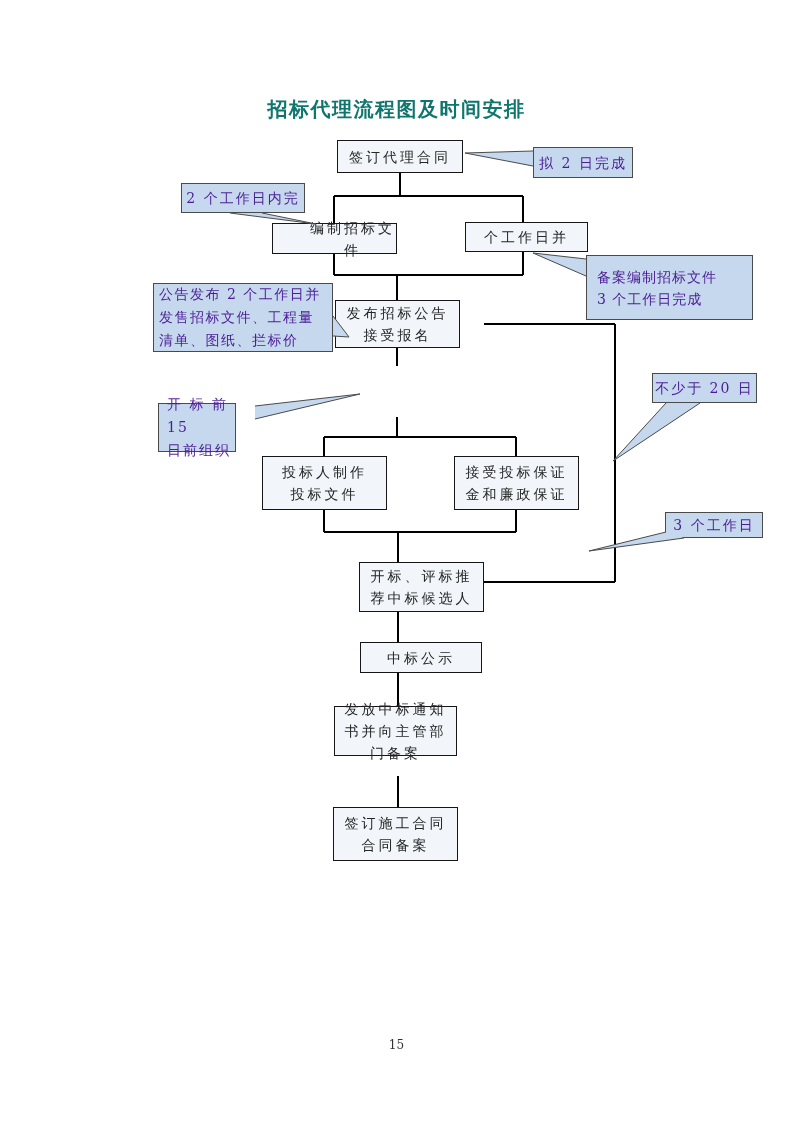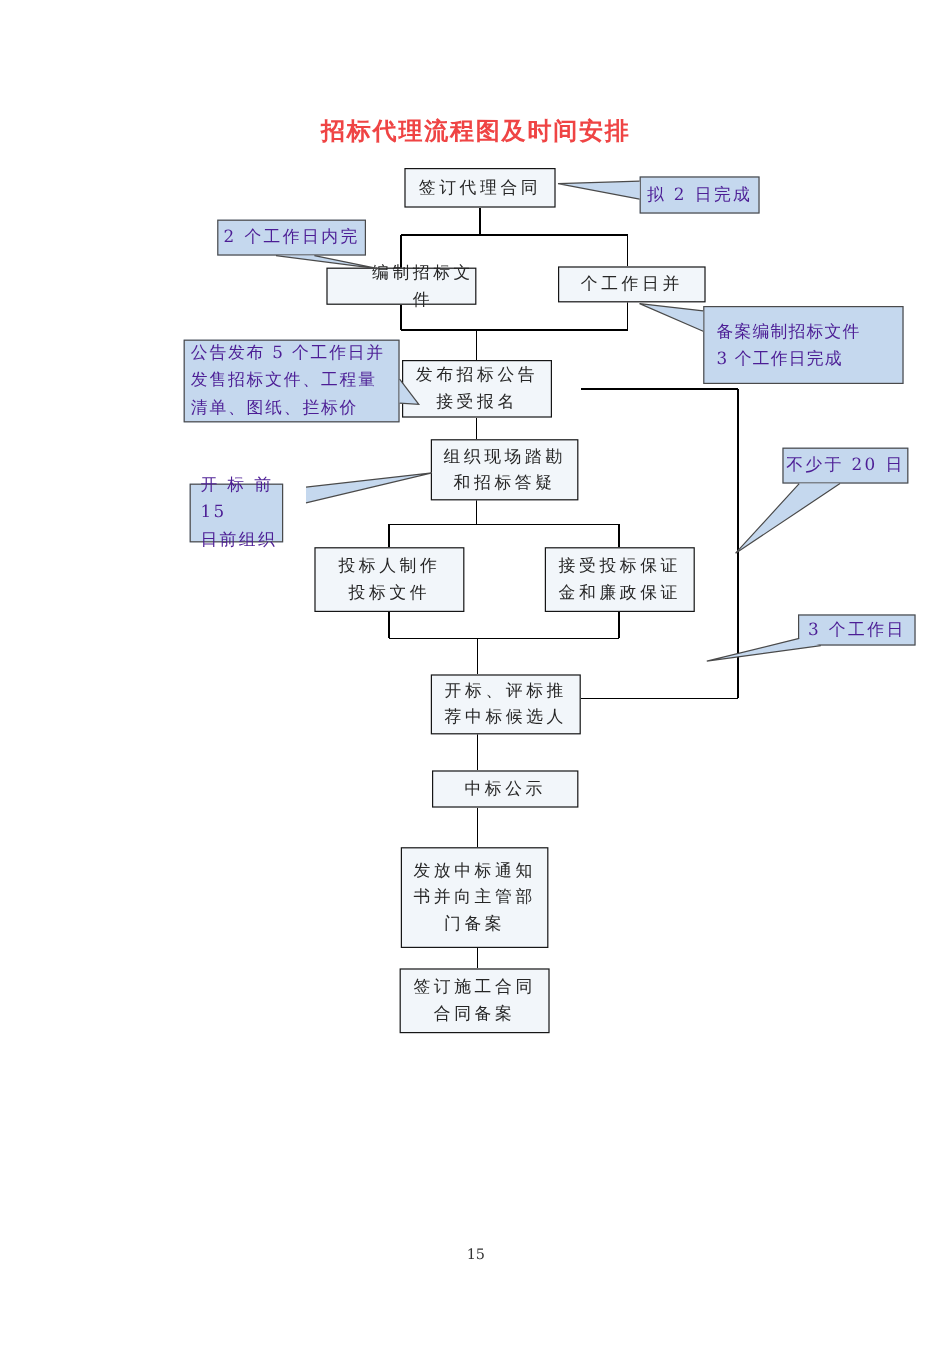--- a/index.html
+++ b/index.html
@@ -1,19 +1,19 @@
 <!DOCTYPE html>
 <html><head>
 <meta charset="utf-8">
 <style>
   html,body{margin:0;padding:0;background:#ffffff;}
   body{width:793px;height:1122px;font-family:"DejaVu Serif","Liberation Serif",serif;}
   .page{position:relative;width:793px;height:1122px;background:#ffffff;overflow:hidden;}
   .doc-title{position:absolute;left:0;top:96px;width:793px;text-align:center;
-    font-size:20px;font-weight:bold;letter-spacing:1.5px;color:#ef4444;}
+    font-size:20px;font-weight:bold;letter-spacing:1.5px;color:#0f766e;}
   .layer{position:absolute;left:0;top:0;width:793px;height:1122px;pointer-events:none;}
   .node{position:absolute;box-sizing:border-box;background:#f2f6fa;border:1.3px solid #161616;
     display:flex;align-items:center;justify-content:center;text-align:center;
     font-size:14px;line-height:22px;letter-spacing:3px;color:#262626;}
   .node span{white-space:pre-line;}
   .callout{position:absolute;box-sizing:border-box;background:#c5d8ee;border:1px solid #4a4a4a;
     display:flex;align-items:center;justify-content:center;text-align:center;
     font-size:14px;line-height:22px;letter-spacing:2px;color:#4c1d95;}
   .callout span{white-space:pre-line;}
   .callout.align-left{justify-content:flex-start;text-align:left;}
@@ -68,45 +68,41 @@
 
   <div class="node" style="left:465px;top:222px;width:123px;height:30px;">
     <span>个工作日并</span>
     </div>
 
   <div class="node" style="left:335px;top:300px;width:125px;height:48px;">
     <span>发布招标公告
 接受报名</span>
     </div>
 
-  <div class="node" style="left:359px;top:366px;width:123px;height:51px;">
-    <span>组织现场踏勘
-和招标答疑</span>
-    </div>
 
   <div class="node" style="left:262px;top:456px;width:125px;height:54px;">
     <span>投标人制作
 投标文件</span>
     </div>
 
   <div class="node" style="left:454px;top:456px;width:125px;height:54px;">
     <span>接受投标保证
 金和廉政保证</span>
     </div>
 
   <div class="node" style="left:359px;top:562px;width:125px;height:50px;">
     <span>开标、评标推
 荐中标候选人</span>
     </div>
 
   <div class="node" style="left:360px;top:642px;width:122px;height:31px;">
     <span>中标公示</span>
     </div>
 
-  <div class="node" style="left:334px;top:706px;width:123px;height:84px;">
+  <div class="node" style="left:334px;top:706px;width:123px;height:50px;">
     <span>发放中标通知
 书并向主管部
 门备案</span>
     </div>
 
   <div class="node" style="left:333px;top:807px;width:125px;height:54px;">
     <span>签订施工合同
 合同备案</span>
     </div>
 
@@ -117,21 +113,21 @@
   <div class="callout" style="left:181px;top:183px;width:124px;height:30px;">
     <span>2 个工作日内完</span>
     </div>
 
   <div class="callout align-left c-filing" style="left:586px;top:255px;width:167px;height:65px;">
     <span>备案编制招标文件
 3 个工作日完成</span>
     </div>
 
   <div class="callout align-left c-announce" style="left:153px;top:283px;width:180px;height:69px;">
-    <span>公告发布 5 个工作日并
+    <span>公告发布 2 个工作日并
 发售招标文件、工程量
 清单、图纸、拦标价</span>
     </div>
 
   <div class="callout align-left c-organize" style="left:158px;top:403px;width:78px;height:49px;">
     <span>开 标 前 15
 日前组织</span>
     </div>
 
   <div class="callout" style="left:652px;top:373px;width:105px;height:30px;">

